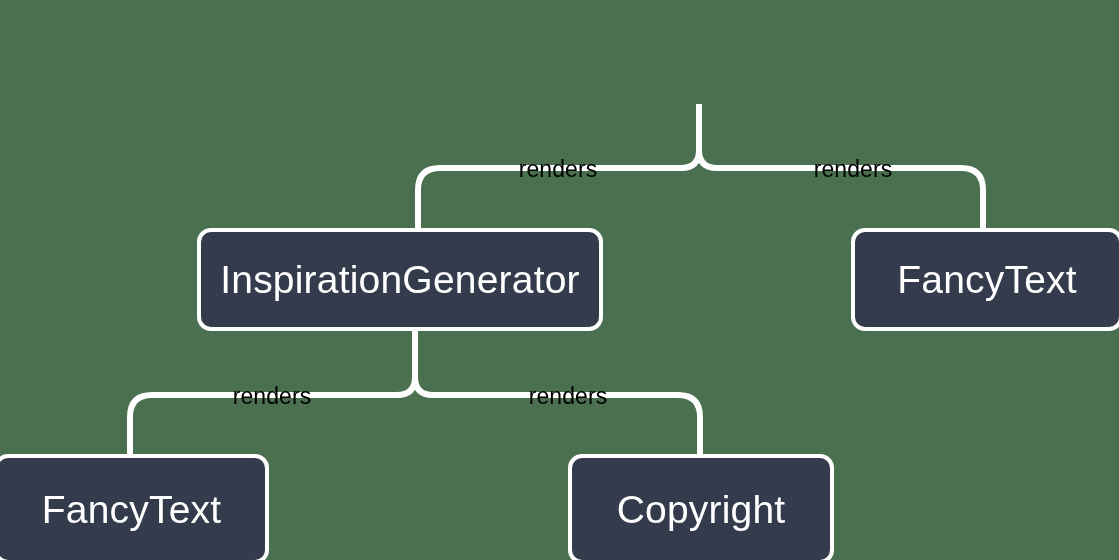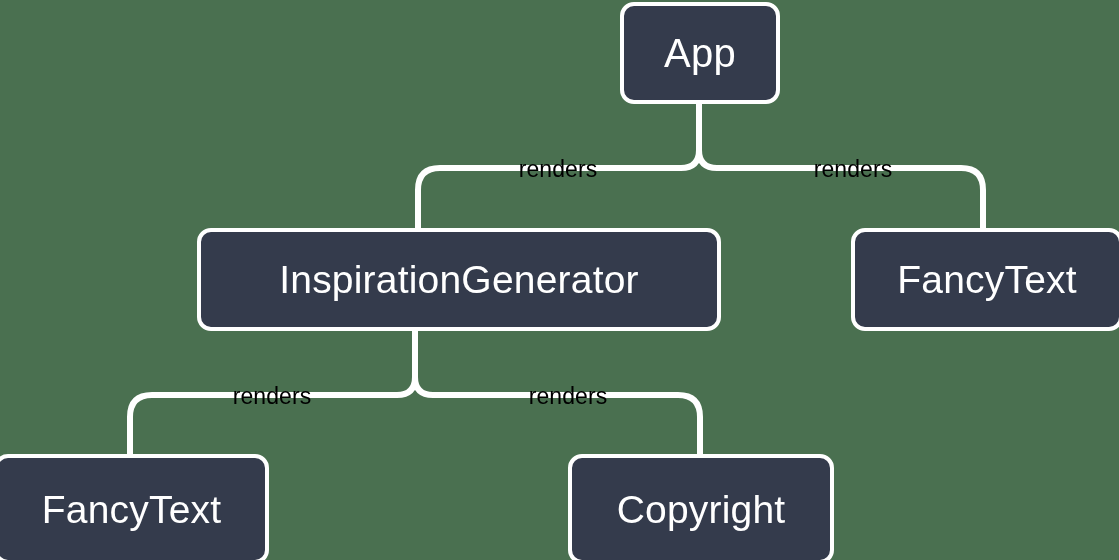--- a/index.html
+++ b/index.html
@@ -49,21 +49,21 @@
   #node-app {
     left: 620px;
     top: 2px;
     width: 160px;
     height: 102px;
     font-size: 40px;
   }
   #node-inspiration-generator {
     left: 197px;
     top: 228px;
-    width: 524px;
+    width: 406px;
     height: 103px;
     font-size: 39px;
   }
   #node-fancytext-right {
     left: 851px;
     top: 228px;
     width: 272px;
     height: 103px;
     font-size: 39px;
   }
@@ -112,23 +112,20 @@
       <path d="M 699 150 Q 699 168 717 168 L 961 168 Q 983 168 983 190 L 983 228"></path>
 
       <path d="M 415 331 L 415 377"></path>
 
       <path d="M 415 377 Q 415 395 397 395 L 152 395 Q 130 395 130 417 L 130 455"></path>
 
       <path d="M 415 377 Q 415 395 433 395 L 678 395 Q 700 395 700 417 L 700 455"></path>
     </g>
   </svg>
 
-  <div class="node-box" id="node-app">
-    <span class="node-label">App</span>
-  </div>
 
   <div class="node-box" id="node-inspiration-generator">
     <span class="node-label">InspirationGenerator</span>
   </div>
 
   <div class="node-box" id="node-fancytext-right">
     <span class="node-label">FancyText</span>
   </div>
 
   <div class="node-box" id="node-fancytext-left">

